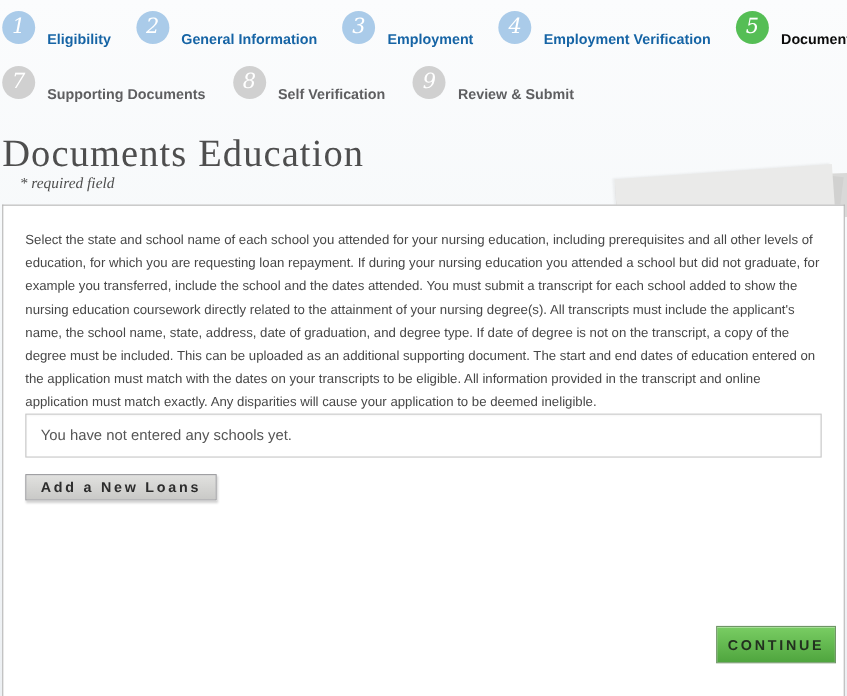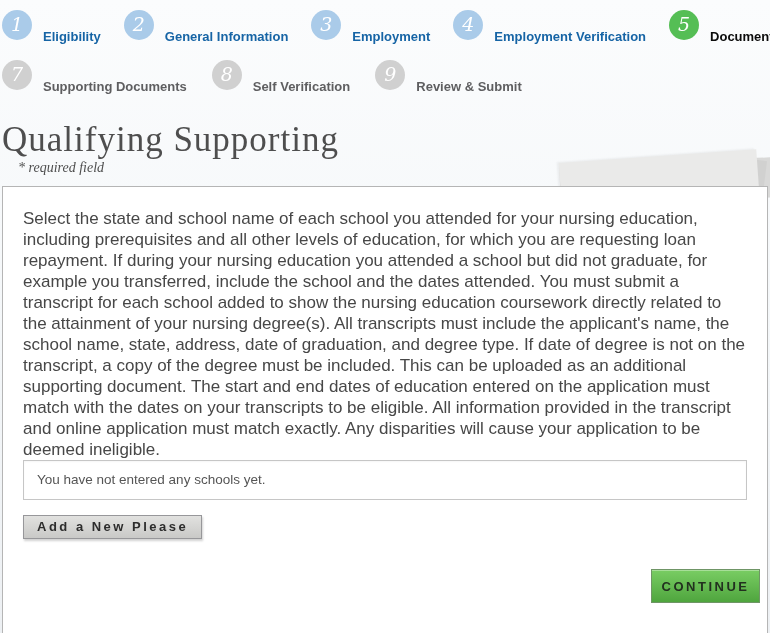--- a/index.html
+++ b/index.html
@@ -61,21 +61,21 @@
 
   
   .panel {
     position: absolute; left: 2px; right: 2px; top: 186px; bottom: 0;
     background: #ffffff;
     border: 1px solid #b5b5b5; border-bottom: none;
     box-sizing: border-box;
     padding: 18px 20px 0 20px;
     z-index: 2;
   }
-  .intro { margin: 3px 0 0 0; font-size: 17px; line-height: 21px; color: #474747; }
+  .intro { margin: 3px 0 0 0; font-size: 12px; line-height: 21px; color: #474747; }
   .note  { margin: 12px 0 0 0; font-size: 13.5px; line-height: 21px; color: #333333; font-weight: bold; }
   .schools-box {
     border: 1px solid #c6c6c6;
     height: 38px; line-height: 38px;
     padding-left: 13px;
     font-size: 13.5px; color: #555555;
     box-shadow: inset 0 1px 2px rgba(0,0,0,0.04);
   }
   .add-btn {
     margin-top: 15px;
@@ -140,28 +140,28 @@
     <span class="circle">8</span>
     <span class="label">Self Verification</span>
   </div>
   <div class="step future">
     <span class="circle">9</span>
     <span class="label">Review &amp; Submit</span>
   </div>
 </nav>
 
 <header class="page-header">
-  <h1 class="page-title">Qualifying Supporting</h1>
+  <h1 class="page-title">Documents Education</h1>
   <div class="required-note">* required field</div>
 </header>
 
 <div class="sheet-back"></div>
 <div class="sheet-edge"></div>
 <div class="sheet-front"></div>
 
 <main class="panel">
   <p class="intro">Select the state and school name of each school you attended for your nursing education, including prerequisites and all other levels of education, for which you are requesting loan repayment. If during your nursing education you attended a school but did not graduate, for example you transferred, include the school and the dates attended. You must submit a transcript for each school added to show the nursing education coursework directly related to the attainment of your nursing degree(s). All transcripts must include the applicant's name, the school name, state, address, date of graduation, and degree type. If date of degree is not on the transcript, a copy of the degree must be included. This can be uploaded as an additional supporting document. The start and end dates of education entered on the application must match with the dates on your transcripts to be eligible. All information provided in the transcript and online application must match exactly. Any disparities will cause your application to be deemed ineligible.</p>
   <div class="schools-box">
     <span>You have not entered any schools yet.</span>
   </div>
-  <button class="add-btn">Add a New Please</button>
+  <button class="add-btn">Add a New Loans</button>
   <button class="continue-btn">CONTINUE</button>
 </main>
 
 </body></html>

